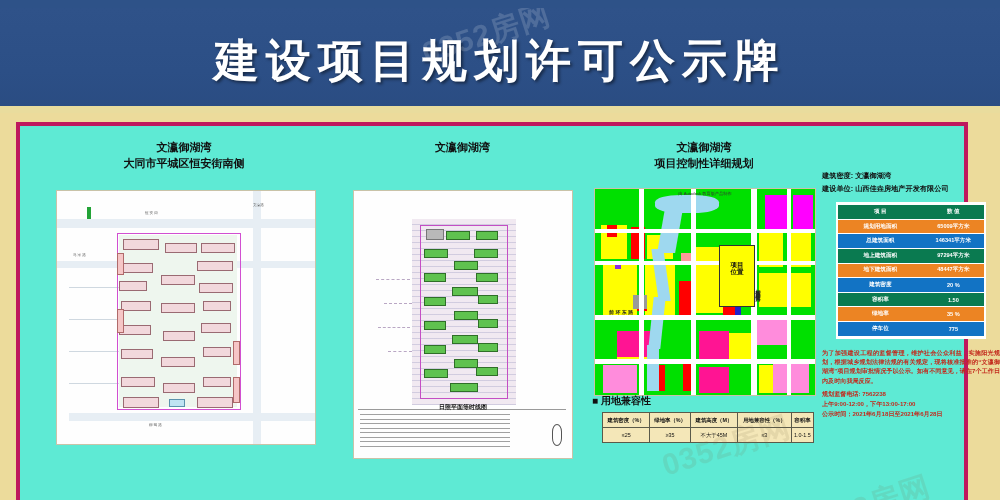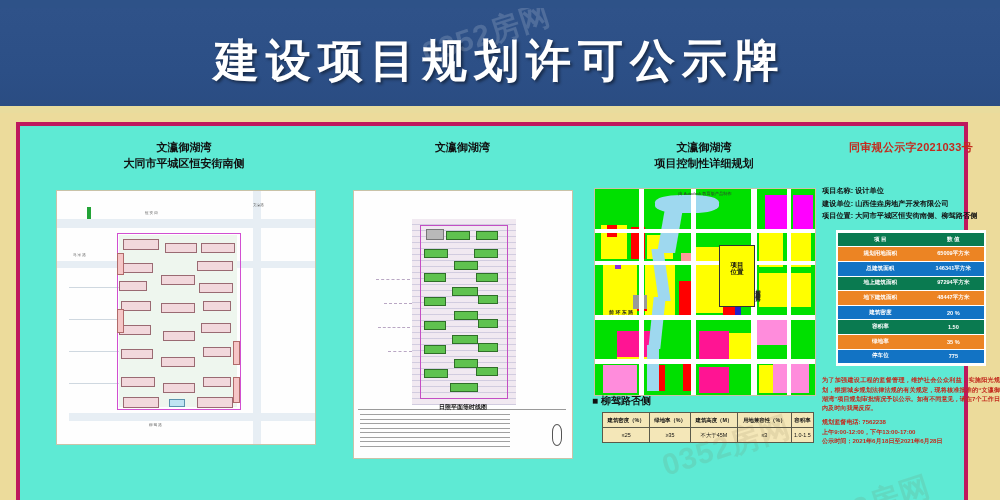--- a/index.html
+++ b/index.html
@@ -295,21 +295,21 @@
             </div>
             <div class="z-lbl" style="left:14px;top:120px;">前 环 东 路</div>
             <div class="z-lbl" style="left:160px;top:96px;writing-mode:vertical-rl;font-size:5px;">柳 驾 路 柳 驾 路</div>
             <div class="z-top">由 Autodesk 教育版产品制作</div>
           </div>
         </div>
       </div>
 
       <div class="cond">
         <div class="cond-h">
-          <i>■</i><span>柳驾路否侧</span>
+          <i>■</i><span>用地兼容性</span>
         </div>
         <table class="ct">
           <tbody>
               <tr class="head">
             <td>建筑密度（%）</td>
             <td>绿地率（%）</td>
             <td>建筑高度（M）</td>
             <td>用地兼容性（%）</td>
             <td>容积率</td>
           </tr>
@@ -318,26 +318,24 @@
             <td>≥35</td>
             <td>不大于45M</td>
             <td>≤3</td>
             <td>1.0-1.5</td>
           </tr>
         </tbody>
           </table>
       </div>
 
       <div class="side">
-        <div class="permit">同审规公示字2021033号</div>
 
         <div class="info">
-          <div>项目名称: 设计单位</div>
+          <div>建筑密度: 文瀛御湖湾</div>
           <div>建设单位: 山西佳垚房地产开发有限公司</div>
-          <div>项目位置: 大同市平城区恒安街南侧、柳驾路否侧</div>
         </div>
 
         <table class="dt">
           <tbody>
               <tr>
             <td class="k rg">项 目</td>
             <td class="rg">数 值</td>
           </tr>
           <tr>
             <td class="k ro">规划用地面积</td>

